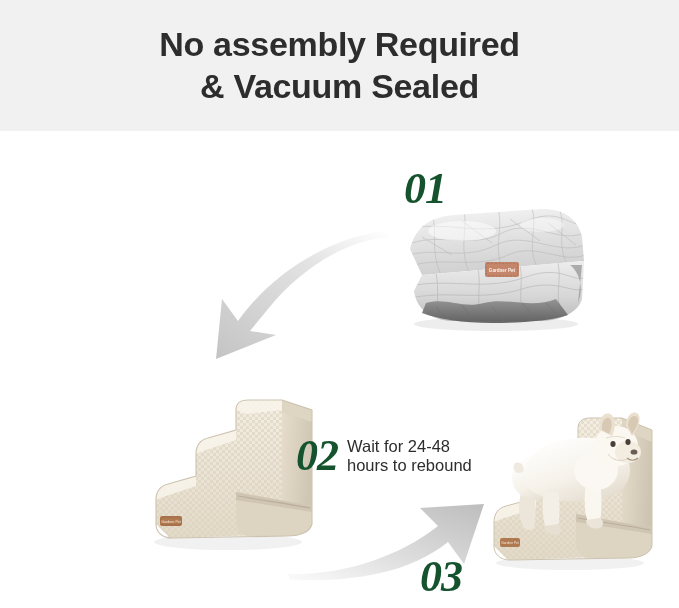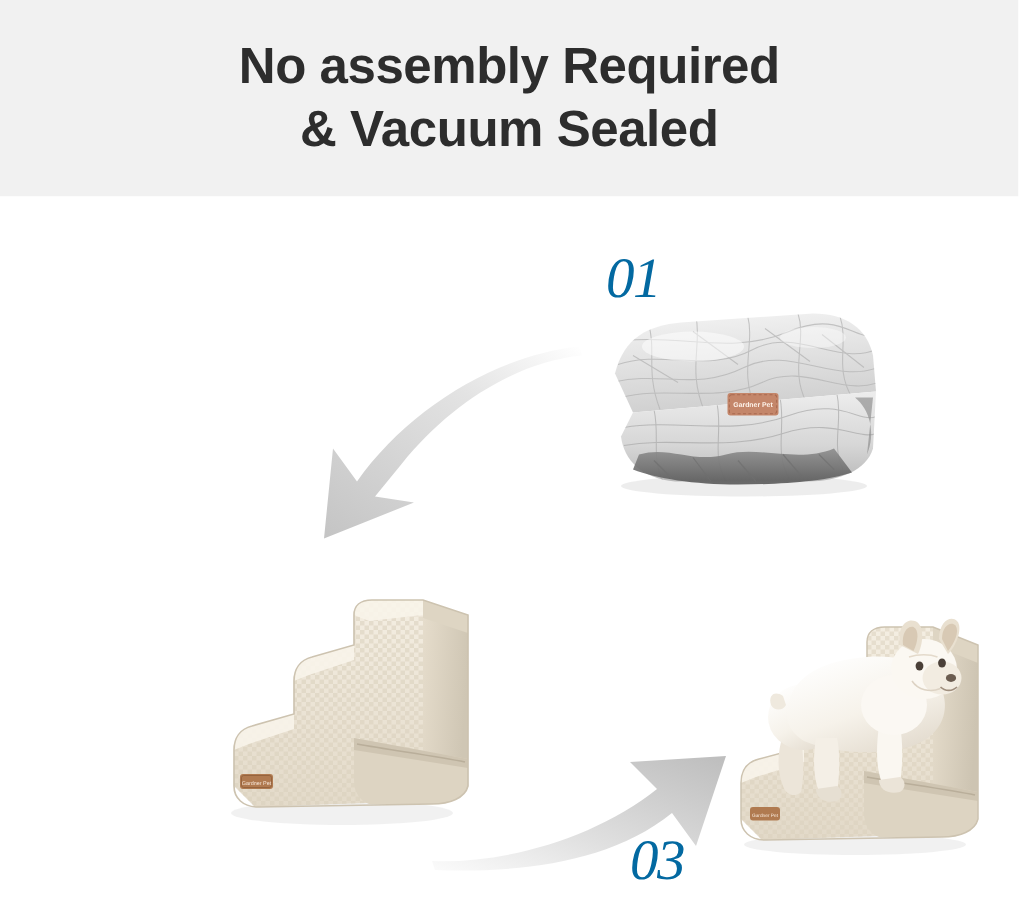--- a/index.html
+++ b/index.html
@@ -29,23 +29,23 @@
 
   
   .canvas{
     position:absolute; left:0; top:131px; width:679px; height:477px;
     background:#ffffff;
   }
 
   
   .step{ position:absolute; display:flex; align-items:flex-start; }
   .step-num{
-    color:#0369a1;
-    font-size:38px;
-    font-weight:normal;
+    color:#14532d;
+    font-size:44px;
+    font-weight:bold;
     font-style:italic;
     line-height:1;
     letter-spacing:-1px;
     font-family:"Liberation Serif", serif;
   }
   .step-text{
     color:#2d2d2d;
     font-size:16.5px;
     line-height:1.18;
     margin-left:9px;
@@ -341,20 +341,25 @@
         <path d="M34,58 C28,54 24,58 26,64 C28,68 34,68 36,64 Z" fill="#efe9de"></path>
       </g>
     </svg>
   </div>
 
 
   <div class="step" id="step-01">
     <span class="step-num">01</span>
   </div>
 
+  <div class="step" id="step-02">
+    <span class="step-num">02</span>
+    <span class="step-text">Wait for 24-48
+hours to rebound</span>
+  </div>
 
   <div class="step" id="step-03">
     <span class="step-num">03</span>
   </div>
 
 </div>
 
 <div class="watermark"></div>
 
 </body></html>

